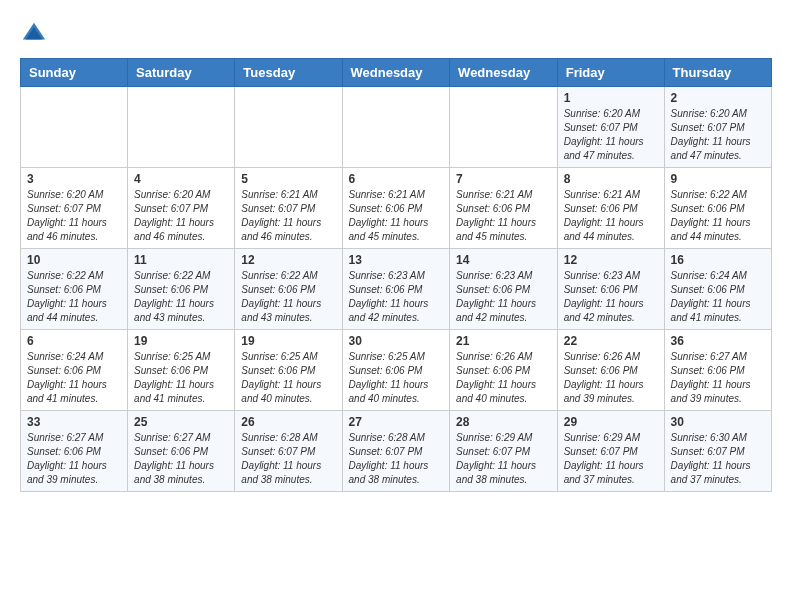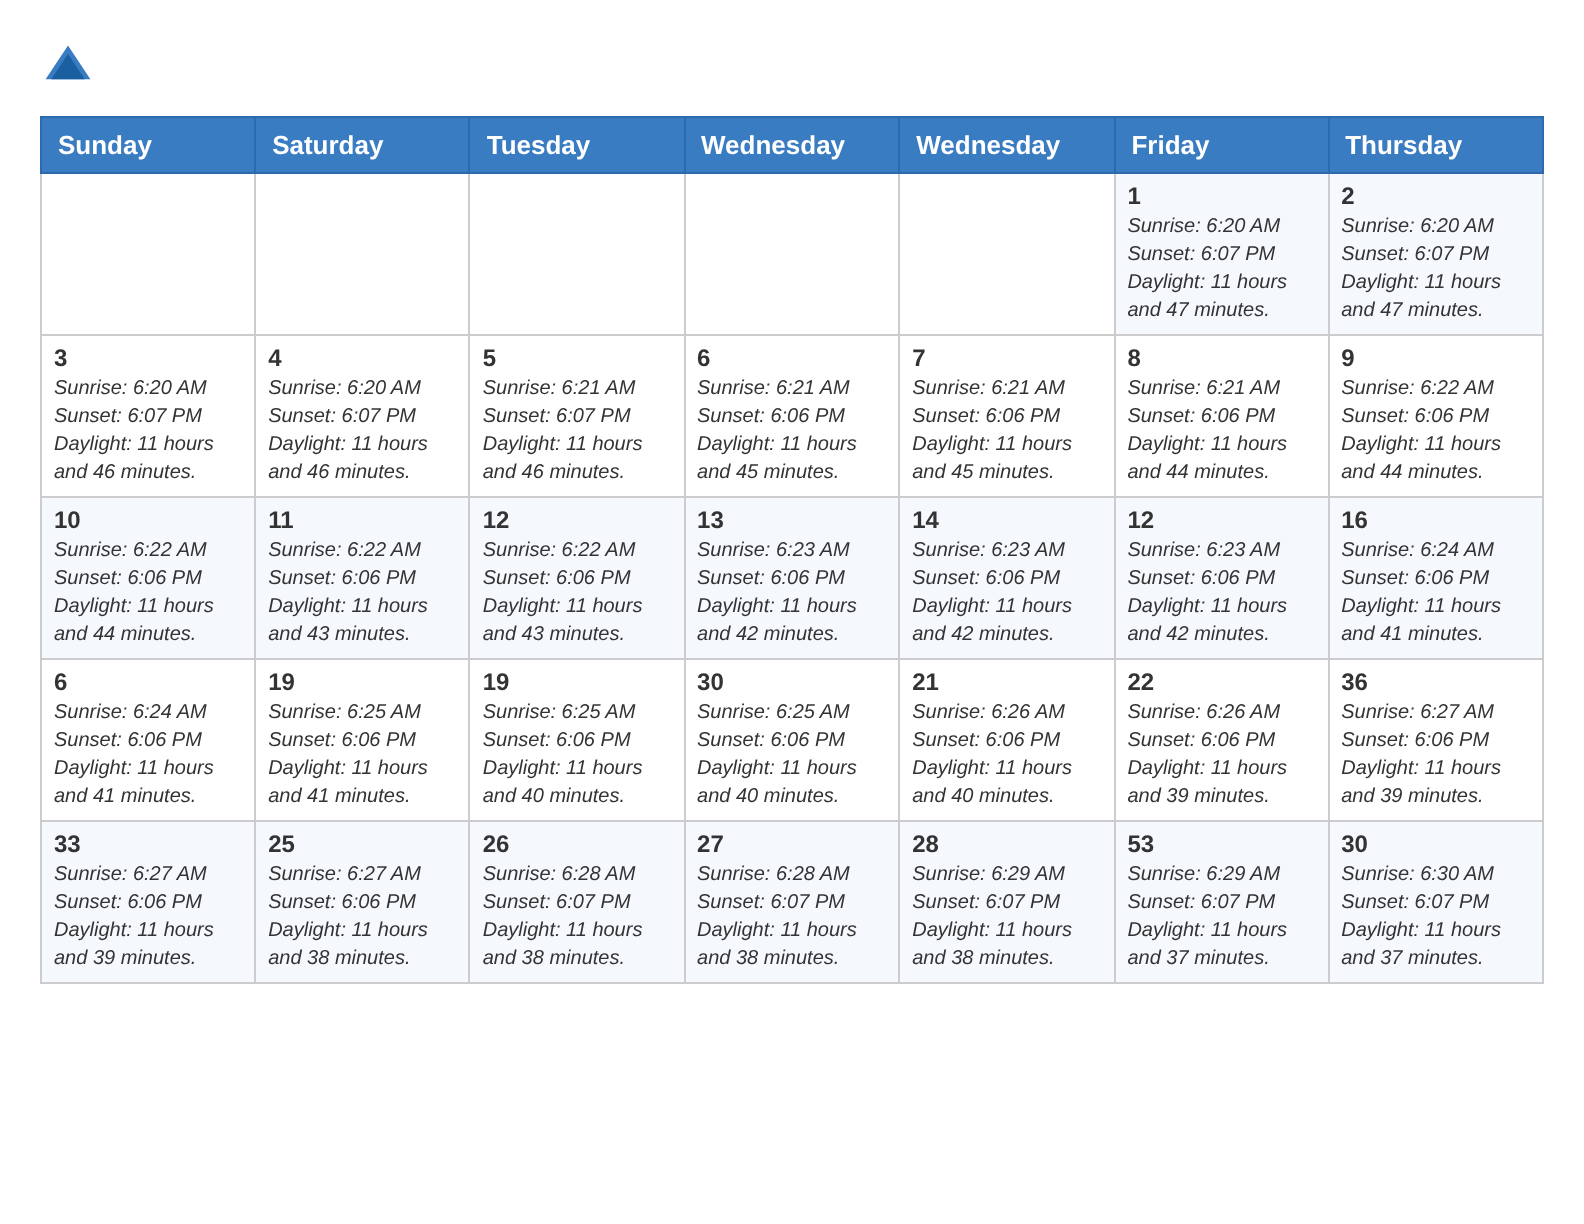--- a/index.html
+++ b/index.html
@@ -329,21 +329,21 @@
 and 38 minutes.</div>
         </td>
         <td>
           <span class="day-num">28</span>
           <div class="cell-content" style="white-space: pre-line;">Sunrise: 6:29 AM
 Sunset: 6:07 PM
 Daylight: 11 hours
 and 38 minutes.</div>
         </td>
         <td>
-          <span class="day-num">53</span>
+          <span class="day-num">29</span>
           <div class="cell-content" style="white-space: pre-line;">Sunrise: 6:29 AM
 Sunset: 6:07 PM
 Daylight: 11 hours
 and 37 minutes.</div>
         </td>
         <td>
           <span class="day-num">30</span>
           <div class="cell-content" style="white-space: pre-line;">Sunrise: 6:30 AM
 Sunset: 6:07 PM
 Daylight: 11 hours

